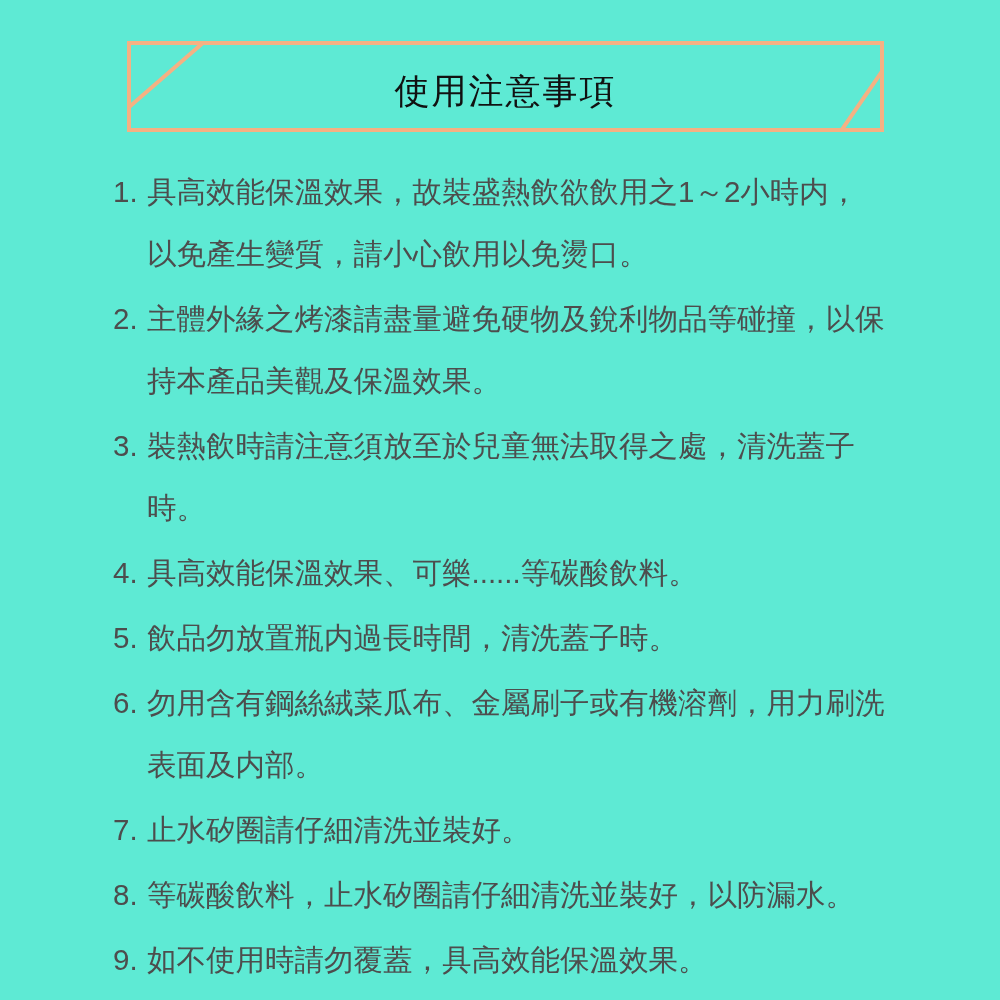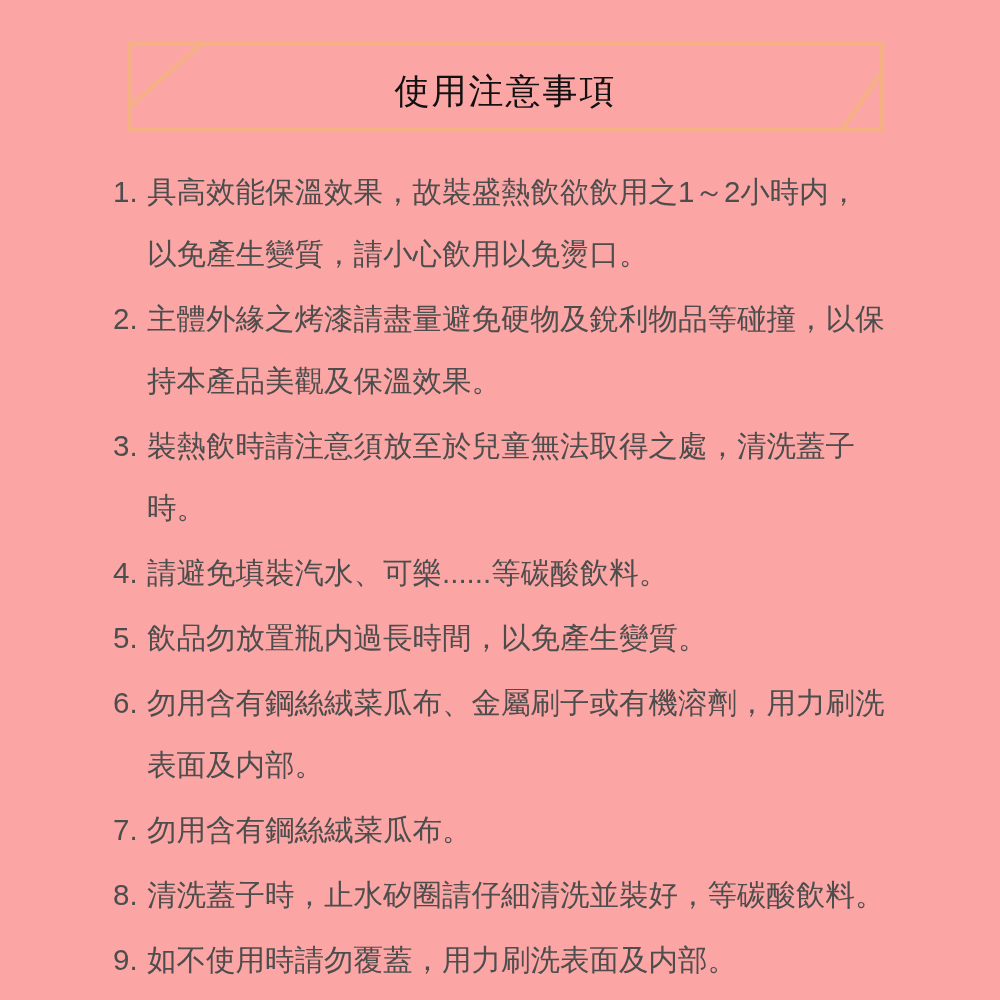--- a/index.html
+++ b/index.html
@@ -8,21 +8,21 @@
     padding: 0;
     width: 1000px;
     height: 1000px;
     background: #ffffff;
     font-family: "Liberation Sans", "DejaVu Sans", sans-serif;
   }
   .page {
     position: relative;
     width: 1000px;
     height: 1000px;
-    background: #fca5a5;
+    background: #5eead4;
     overflow: hidden;
   }
   .header-box {
     position: absolute;
     left: 127px;
     top: 41px;
     width: 757px;
     height: 91px;
     border: 4px solid #f5b183;
     display: flex;
@@ -97,37 +97,37 @@
     <li class="note-item">
       <span class="note-num">2.</span>
       <span class="note-text">主體外緣之烤漆請盡量避免硬物及銳利物品等碰撞，以保持本產品美觀及保溫效果。</span>
     </li>
     <li class="note-item">
       <span class="note-num">3.</span>
       <span class="note-text">裝熱飲時請注意須放至於兒童無法取得之處，清洗蓋子時。</span>
     </li>
     <li class="note-item">
       <span class="note-num">4.</span>
-      <span class="note-text">請避免填裝汽水、可樂......等碳酸飲料。</span>
+      <span class="note-text">具高效能保溫效果、可樂......等碳酸飲料。</span>
     </li>
     <li class="note-item">
       <span class="note-num">5.</span>
-      <span class="note-text">飲品勿放置瓶内過長時間，以免產生變質。</span>
+      <span class="note-text">飲品勿放置瓶内過長時間，清洗蓋子時。</span>
     </li>
     <li class="note-item">
       <span class="note-num">6.</span>
       <span class="note-text">勿用含有鋼絲絨菜瓜布、金屬刷子或有機溶劑，用力刷洗表面及内部。</span>
     </li>
     <li class="note-item">
       <span class="note-num">7.</span>
-      <span class="note-text">勿用含有鋼絲絨菜瓜布。</span>
+      <span class="note-text">止水矽圈請仔細清洗並裝好。</span>
     </li>
     <li class="note-item">
       <span class="note-num">8.</span>
-      <span class="note-text">清洗蓋子時，止水矽圈請仔細清洗並裝好，等碳酸飲料。</span>
+      <span class="note-text">等碳酸飲料，止水矽圈請仔細清洗並裝好，以防漏水。</span>
     </li>
     <li class="note-item">
       <span class="note-num">9.</span>
-      <span class="note-text">如不使用時請勿覆蓋，用力刷洗表面及内部。</span>
+      <span class="note-text">如不使用時請勿覆蓋，具高效能保溫效果。</span>
     </li>
   </ul>
 
 </div>
 
 </body></html>

